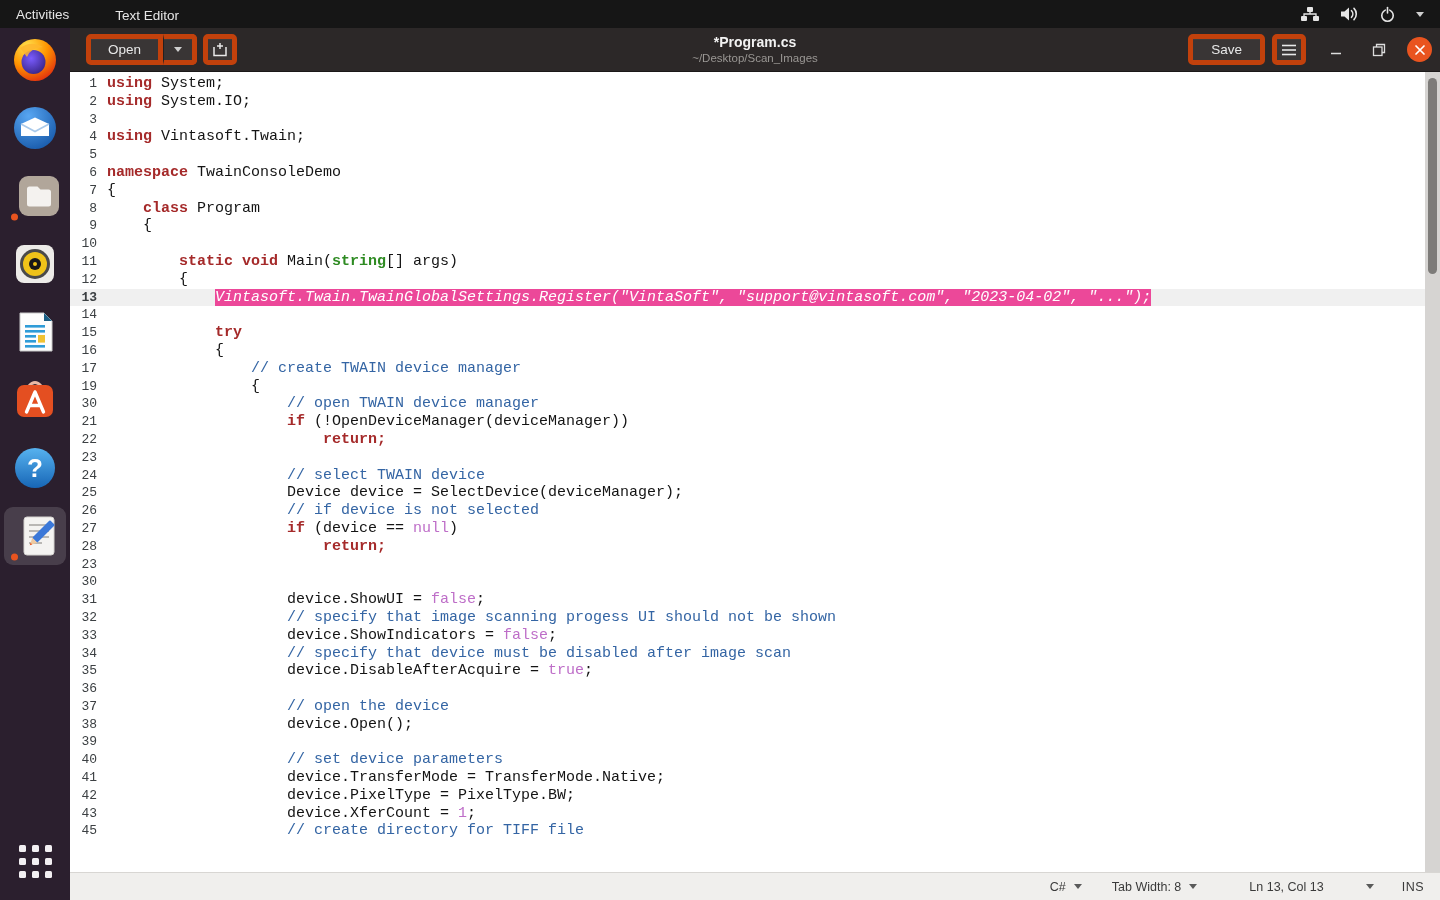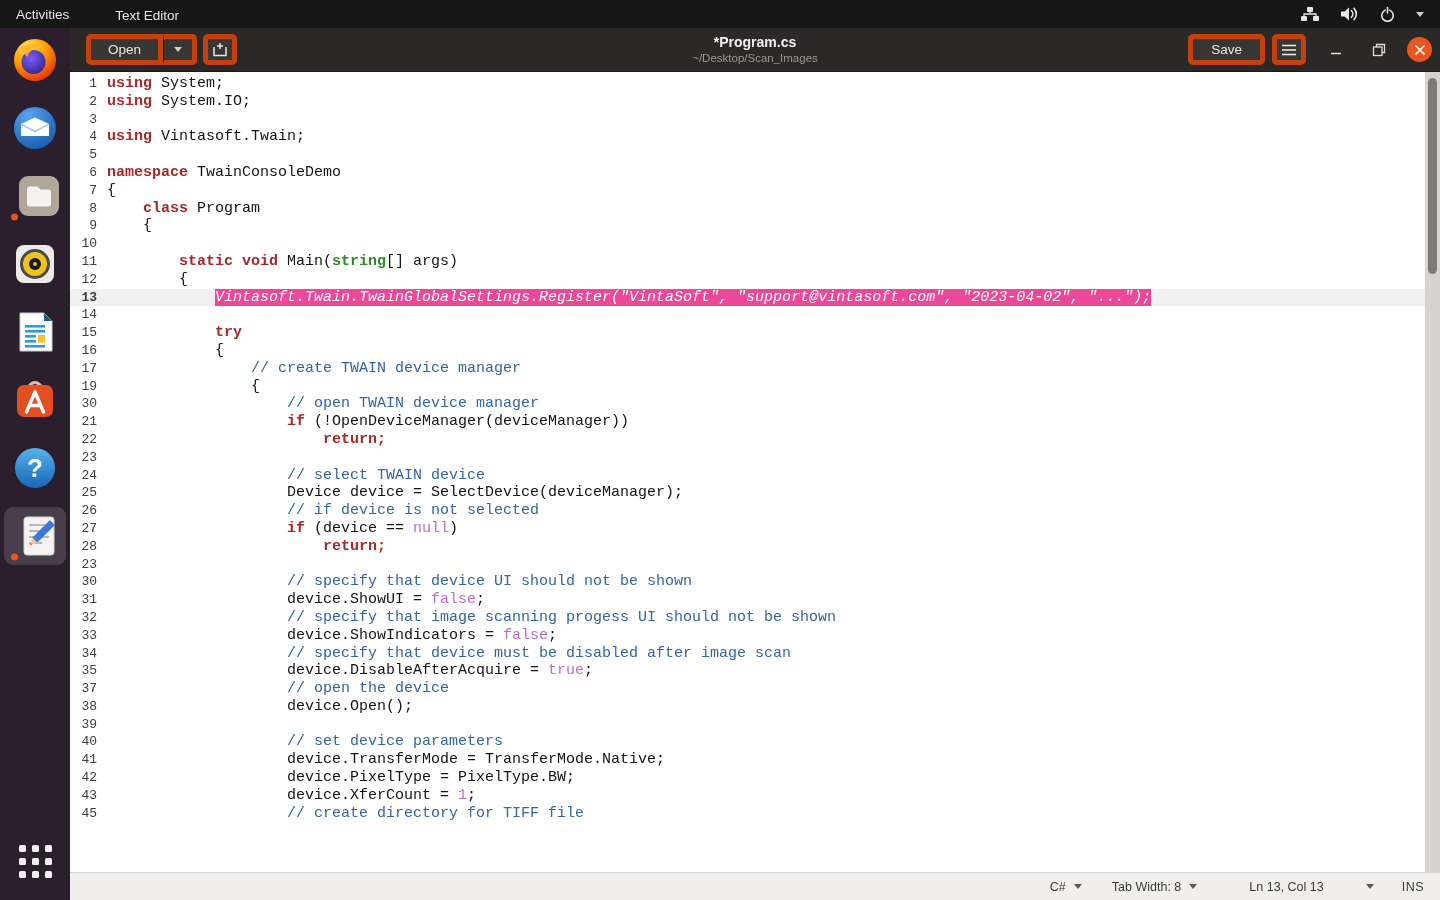--- a/index.html
+++ b/index.html
@@ -307,26 +307,27 @@
         <div class="code-row"><span class="gutter-num">30</span><span class="code-text"><span class="t-pl">                    </span><span class="t-cm">// open TWAIN device manager</span></span></div>
         <div class="code-row"><span class="gutter-num">21</span><span class="code-text"><span class="t-pl">                    </span><span class="t-kw">if</span><span class="t-pl"> (!OpenDeviceManager(deviceManager))</span></span></div>
         <div class="code-row"><span class="gutter-num">22</span><span class="code-text"><span class="t-pl">                        </span><span class="t-kw">return;</span></span></div>
         <div class="code-row"><span class="gutter-num">23</span><span class="code-text"></span></div>
         <div class="code-row"><span class="gutter-num">24</span><span class="code-text"><span class="t-pl">                    </span><span class="t-cm">// select TWAIN device</span></span></div>
         <div class="code-row"><span class="gutter-num">25</span><span class="code-text"><span class="t-pl">                    Device device = SelectDevice(deviceManager);</span></span></div>
         <div class="code-row"><span class="gutter-num">26</span><span class="code-text"><span class="t-pl">                    </span><span class="t-cm">// if device is not selected</span></span></div>
         <div class="code-row"><span class="gutter-num">27</span><span class="code-text"><span class="t-pl">                    </span><span class="t-kw">if</span><span class="t-pl"> (device == </span><span class="t-vl">null</span><span class="t-pl">)</span></span></div>
         <div class="code-row"><span class="gutter-num">28</span><span class="code-text"><span class="t-pl">                        </span><span class="t-kw">return;</span></span></div>
         <div class="code-row"><span class="gutter-num">23</span><span class="code-text"></span></div>
-        <div class="code-row"><span class="gutter-num">30</span><span class="code-text"><span class="t-pl">                    </span><span class="t-cm">// specify that device UI should not be shown</span></span></div>
+        <div class="code-row"><span class="gutter-num">30</span><span class="code-text"><span class="t-pl">                    </span></span></div>
         <div class="code-row"><span class="gutter-num">31</span><span class="code-text"><span class="t-pl">                    device.ShowUI = </span><span class="t-vl">false</span><span class="t-pl">;</span></span></div>
         <div class="code-row"><span class="gutter-num">32</span><span class="code-text"><span class="t-pl">                    </span><span class="t-cm">// specify that image scanning progess UI should not be shown</span></span></div>
         <div class="code-row"><span class="gutter-num">33</span><span class="code-text"><span class="t-pl">                    device.ShowIndicators = </span><span class="t-vl">false</span><span class="t-pl">;</span></span></div>
         <div class="code-row"><span class="gutter-num">34</span><span class="code-text"><span class="t-pl">                    </span><span class="t-cm">// specify that device must be disabled after image scan</span></span></div>
         <div class="code-row"><span class="gutter-num">35</span><span class="code-text"><span class="t-pl">                    device.DisableAfterAcquire = </span><span class="t-vl">true</span><span class="t-pl">;</span></span></div>
+        <div class="code-row"><span class="gutter-num">36</span><span class="code-text"></span></div>
         <div class="code-row"><span class="gutter-num">37</span><span class="code-text"><span class="t-pl">                    </span><span class="t-cm">// open the device</span></span></div>
         <div class="code-row"><span class="gutter-num">38</span><span class="code-text"><span class="t-pl">                    device.Open();</span></span></div>
         <div class="code-row"><span class="gutter-num">39</span><span class="code-text"></span></div>
         <div class="code-row"><span class="gutter-num">40</span><span class="code-text"><span class="t-pl">                    </span><span class="t-cm">// set device parameters</span></span></div>
         <div class="code-row"><span class="gutter-num">41</span><span class="code-text"><span class="t-pl">                    device.TransferMode = TransferMode.Native;</span></span></div>
         <div class="code-row"><span class="gutter-num">42</span><span class="code-text"><span class="t-pl">                    device.PixelType = PixelType.BW;</span></span></div>
         <div class="code-row"><span class="gutter-num">43</span><span class="code-text"><span class="t-pl">                    device.XferCount = </span><span class="t-vl">1</span><span class="t-pl">;</span></span></div>
         <div class="code-row"><span class="gutter-num">45</span><span class="code-text"><span class="t-pl">                    </span><span class="t-cm">// create directory for TIFF file</span></span></div>
       </div>
     <div class="vscroll">

